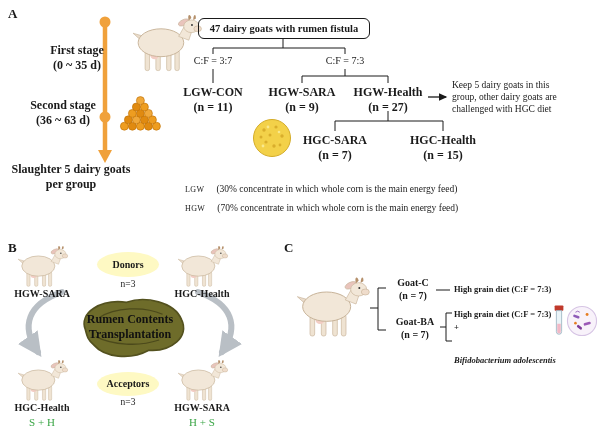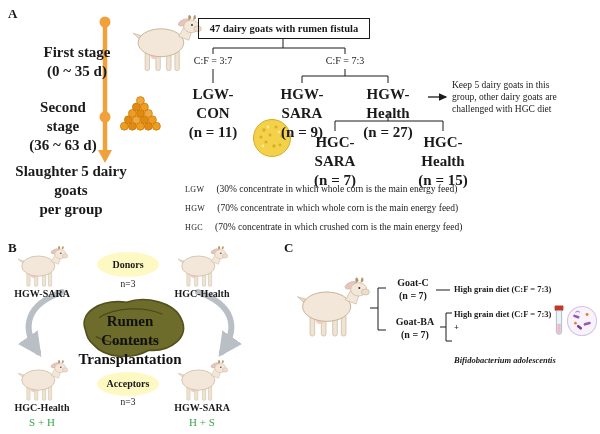--- a/index.html
+++ b/index.html
@@ -1,22 +1,22 @@
 <!DOCTYPE html>
 <html><head>
 <meta charset="utf-8">
 <style>
   html,body{margin:0;padding:0;background:#fff;}
   .fig{position:relative;width:600px;height:434px;background:#fff;overflow:hidden;
        font-family:"Liberation Serif","DejaVu Serif",serif;color:#1a1a1a;}
   .abs{position:absolute;}
-  .c{text-align:center;}
+  .c{text-align:center;border-radius:6px;}
   .b{font-weight:bold;}
   .ml{white-space:pre-line;line-height:1.25;}
-  .panel-label{font-weight:bold;font-size:13px;}.f95{font-size:9.5px;}.f10{font-size:10px;}.f105{font-size:15px;}.f85{font-size:8.5px;}
+  .panel-label{font-weight:bold;font-size:13px;}.f95{font-size:9.5px;}.f10{font-size:10px;}.f105{font-size:12px;}.f85{font-size:8.5px;}
   .boxed{border:1px solid #1a1a1a;line-height:19px;}
   .green-ellipse{background:#fef9c3;border-radius:50%;}
   .tag{color:#3AA546;font-weight:normal;font-size:11px;}
   .legend-row{font-size:9.5px;}
   .legend-abbr{font-size:8px;letter-spacing:.4px;margin-right:12px;}
   .italic{font-style:italic;margin-top:20px;}
 </style>
 </head>
 <body>
 
@@ -155,23 +155,20 @@
 (n = 7)</div>
   <div class="abs c b f105 ml" style="left:408px;top:133px;width:70px">HGC-Health
 (n = 15)</div>
 
   <div class="abs legend-row" style="left:185px;top:184px">
     <span class="legend-abbr">LGW</span><span>(30% concentrate in which whole corn is the main energy feed)</span>
   </div>
   <div class="abs legend-row" style="left:185px;top:203px">
     <span class="legend-abbr">HGW</span><span>(70% concentrate in which whole corn is the main energy feed)</span>
   </div>
-  <div class="abs legend-row" style="left:185px;top:222px">
-    <span class="legend-abbr">HGC</span><span>(70% concentrate in which crushed corn is the main energy feed)</span>
-  </div>
 
   <div class="abs panel-label" style="left:8px;top:240px">B</div>
 
   <svg class="abs" style="left:0;top:240px" width="260" height="194" xmlns="http://www.w3.org/2000/svg">
     <defs>
       <marker id="ahg" markerWidth="4" markerHeight="4" refX="3" refY="2" orient="auto">
         <path d="M0,0 L4,2 L0,4 Z" fill="#B9BFC5"></path>
       </marker>
     </defs>
     <path d="M62,52 C28,64 20,86 38,112" fill="none" stroke="#B9BFC5" stroke-width="6" stroke-linecap="round" marker-end="url(#ahg)"></path>

